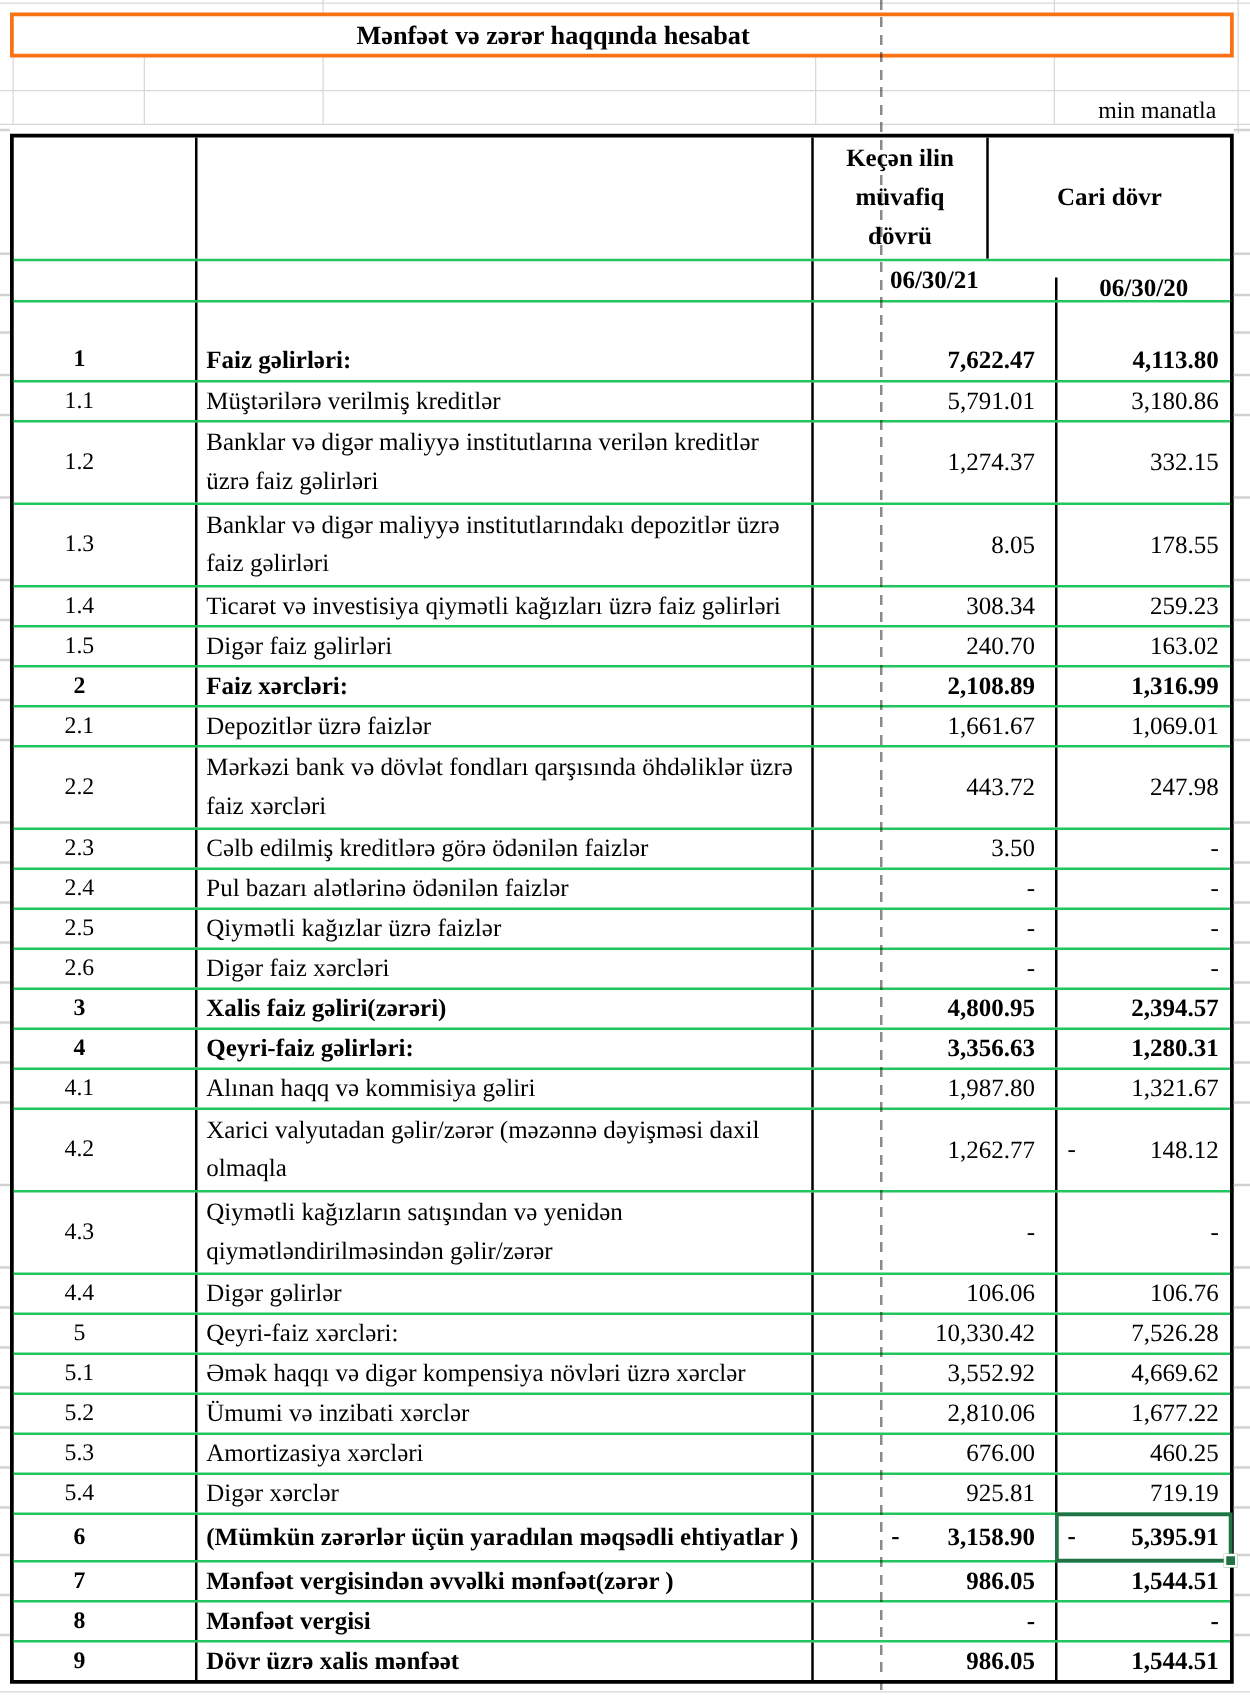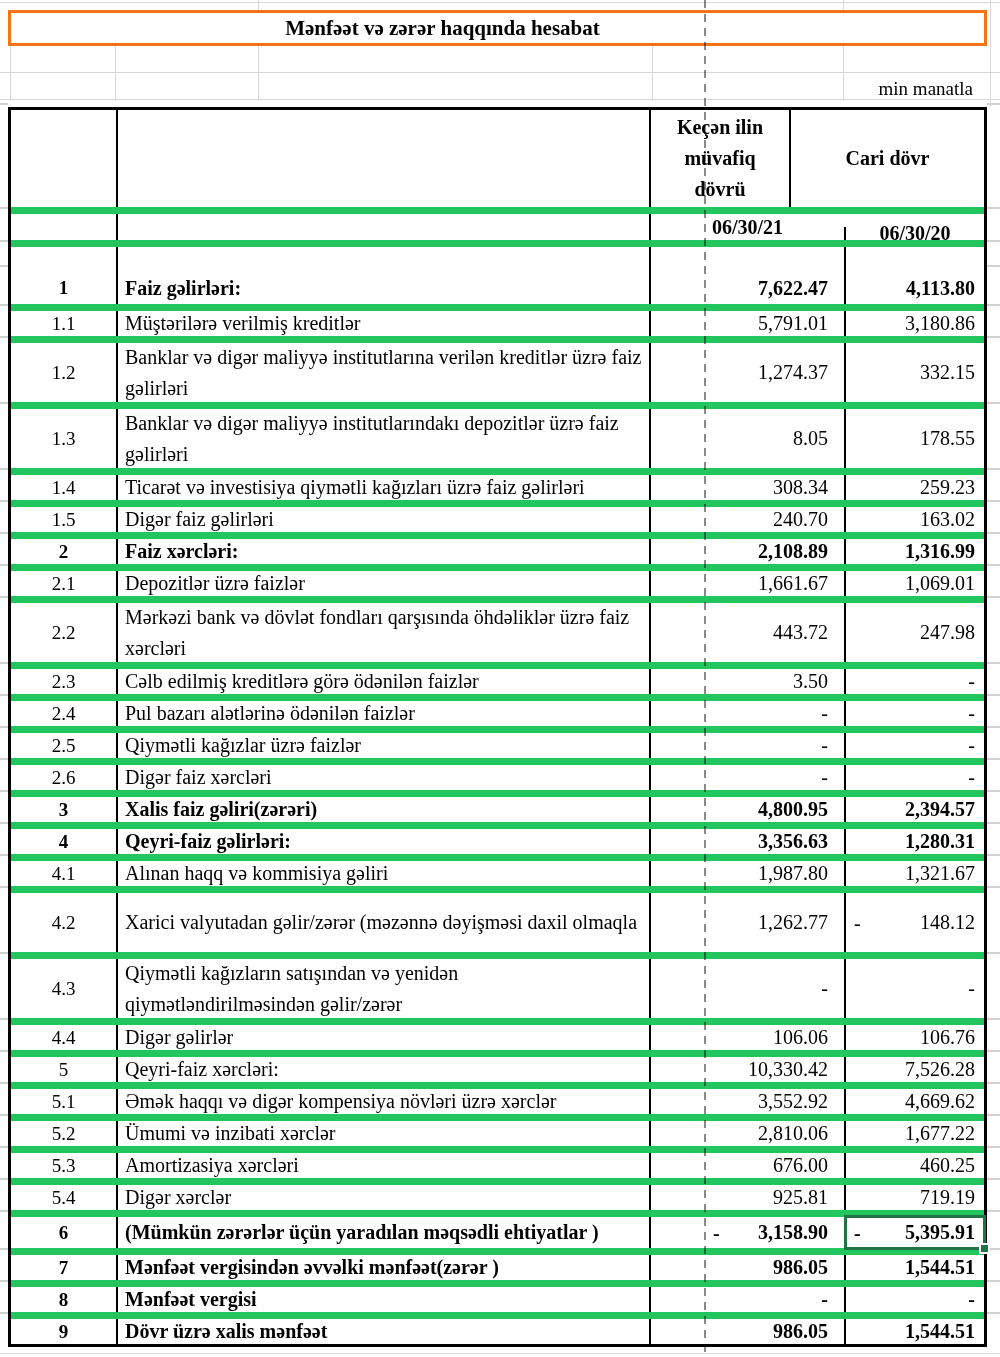--- a/index.html
+++ b/index.html
@@ -26,34 +26,34 @@
   .unit-note{
     position:absolute;left:700px;top:74px;width:283px;height:30px;z-index:20;
     text-align:right;font-weight:normal;font-size:19px;line-height:30px;padding-right:10px;box-sizing:border-box;
   }
   
   .tbl{
     position:absolute;left:8px;top:107px;width:979px;box-sizing:border-box;
     border:3px solid #000;background:#fff;z-index:20;
   }
   .t-row{display:flex;position:relative;box-sizing:border-box;}
-  .t-row + .t-row{border-top:7px solid #22c55e;}
+  .t-row + .t-row{border-top:2px solid #22c55e;}
   
   .t-row::before{content:"";position:absolute;left:-14px;top:-7px;width:11px;height:2px;background:#d2d2d2;}
   .t-row::after{content:"";position:absolute;right:-16px;top:-7px;width:13px;height:2px;background:#d2d2d2;}
   .hdr-row{height:97px;}
   .date-row{height:33px;}
   .spacer-row{height:32px;}
   .h-s{height:32px;}
   .h-d{height:66px;}
   .h-t{height:38px;}
   .c{box-sizing:border-box;display:flex;align-items:center;font-size:20px;}
   .c + .c{border-left:2px solid #000;}
   .no{width:105px;justify-content:center;font-size:19px;}
-  .desc{flex:1;padding:1px 6px 1px 7px;line-height:31px;}
+  .desc{flex:1;padding:1px 6px 1px 7px;line-height:31px;margin-left:40px;}
   .val{justify-content:flex-end;position:relative;}
   .cur{width:195px;padding-right:16px;}
   .prev{width:140px;padding-right:9px;}
   .minus{position:absolute;top:50%;transform:translateY(-50%);}
   .cur .minus{left:62px;}
   .prev .minus{left:8px;}
   .bold{font-weight:bold;}
   .hdr-c{justify-content:center;text-align:center;font-weight:bold;}
   .prev-label{max-width:104px;line-height:31px;}
   

